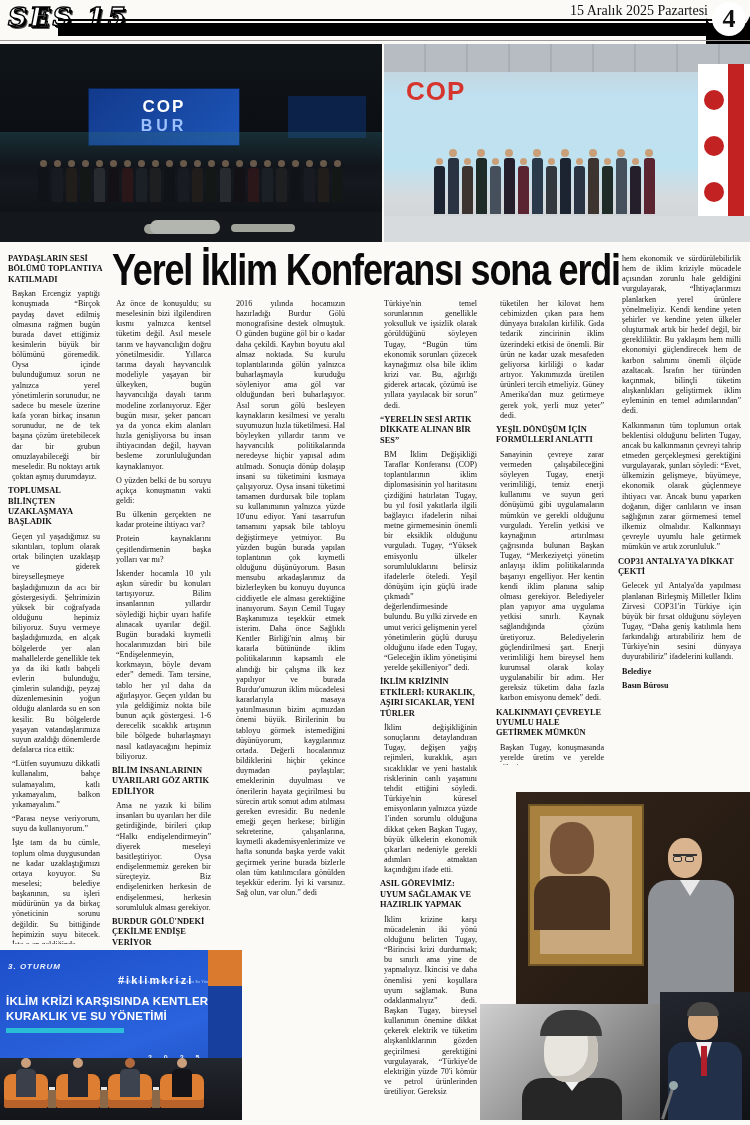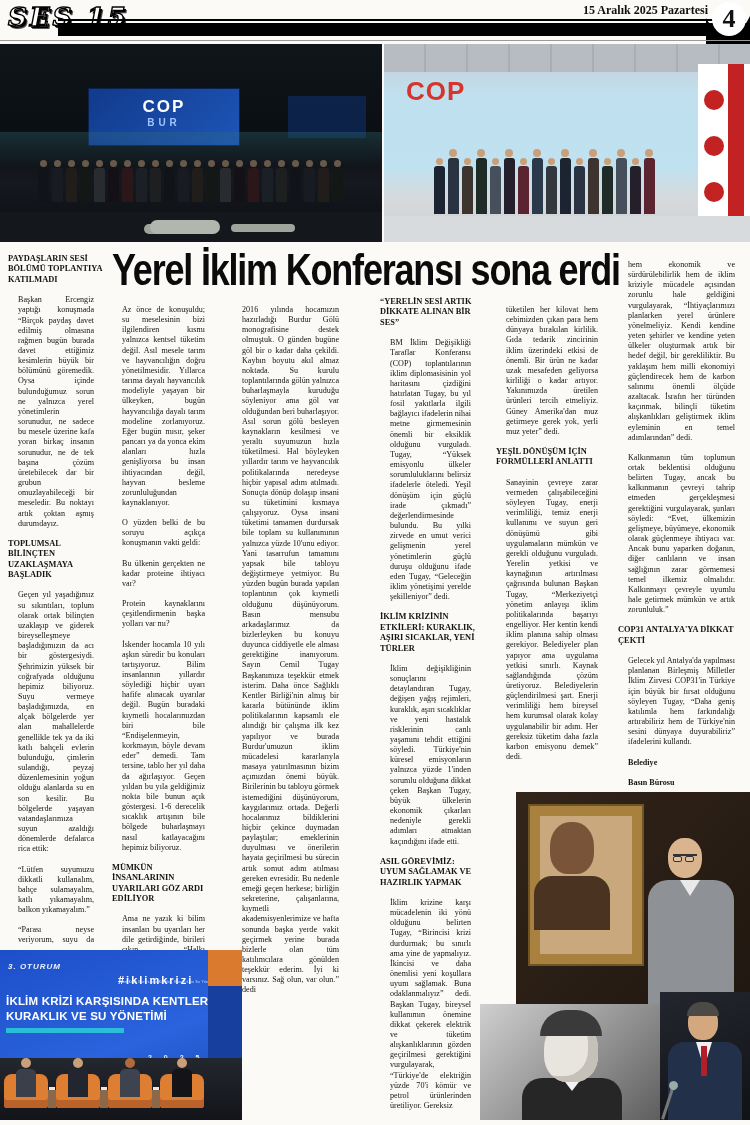--- a/index.html
+++ b/index.html
@@ -4,31 +4,31 @@
 <style>
   * { box-sizing: border-box; margin: 0; padding: 0; }
   html,body { width:750px; height:1125px; background:#f6f5f2; overflow:hidden; }
   .page { position:relative; width:750px; height:1125px; background:#fbfaf7; font-family:"Liberation Serif", serif; color:#111; }
 
   
   .masthead { position:absolute; left:8px; top:2px; font-family:"DejaVu Serif", serif; font-weight:bold; font-style:italic; font-size:26px; letter-spacing:3px; color:#fff; -webkit-text-stroke:1.4px #000; text-shadow:2px 2px 0 #000, 3px 3px 0 #555; }
   .rule-thin { position:absolute; left:58px; top:19px; width:688px; height:2px; background:#000; }
   .rule-bar  { position:absolute; left:58px; top:23px; width:688px; height:13px; background:#000; }
   .rule-full { position:absolute; left:0; top:40px; width:750px; height:1px; background:#999; }
-  .date-label { position:absolute; right:42px; top:3px; font-size:12px; font-weight:bold; font-family:"Liberation Serif", serif; }
+  .date-label { position:absolute; right:42px; top:3px; font-size:14px; font-weight:normal; font-family:"Liberation Serif", serif; }
   .pageno-wrap { position:absolute; right:0; top:0; width:44px; height:44px; }
   .pageno-swoosh { position:absolute; right:0; top:14px; width:44px; height:30px; }
   .pageno { position:absolute; right:4px; top:2px; width:34px; height:34px; background:#fff; border-radius:50%; text-align:center; font-family:"Liberation Serif", serif; font-weight:bold; font-size:26px; line-height:34px; }
 
   
   .photo { position:absolute; overflow:hidden; }
   .ph-topleft { left:0; top:44px; width:382px; height:198px; background:linear-gradient(180deg,#10151a 0%,#0b0f13 45%,#15191f 70%,#0a0d10 100%); }
   .ph-topleft .screen1 { position:absolute; left:88px; top:44px; width:152px; height:58px; background:linear-gradient(135deg,#123a8c,#1d55b8); border:1px solid #0a2250; color:#fff; font-family:"Liberation Sans",sans-serif; font-weight:bold; text-align:center; padding-top:8px; }
   .ph-topleft .screen1 .l1 { font-size:17px; letter-spacing:2px; }
-  .ph-topleft .screen1 .l2 { font-size:10px; letter-spacing:4px; color:#9fc2ff; }
+  .ph-topleft .screen1 .l2 { font-size:16px; letter-spacing:4px; color:#9fc2ff; }
   .ph-topleft .screen2 { position:absolute; left:288px; top:52px; width:78px; height:42px; background:#0e2d66; opacity:.65; }
   .ph-topleft .glow { position:absolute; left:0; top:88px; width:382px; height:34px; background:linear-gradient(180deg,rgba(47,108,120,.35),rgba(0,0,0,0)); }
   .ph-topleft .stagefront { position:absolute; left:0; top:168px; width:382px; height:30px; background:#14171c; }
   .ph-topleft .flowers { position:absolute; left:150px; top:176px; width:70px; height:14px; background:#cfd2c9; border-radius:7px; box-shadow:-8px 2px 0 -2px #b9bdb2, 78px 1px 0 -3px #b9bdb2; opacity:.85; }
 
   .ph-topright { left:384px; top:44px; width:366px; height:198px; background:linear-gradient(180deg,#c6ccd1 0%,#c0e0ef 26%,#bfe2f0 62%,#d6dadd 78%,#cdd0d3 100%); }
   .ph-topright .ceil { position:absolute; left:0; top:0; width:366px; height:28px; background:repeating-linear-gradient(90deg,#b6bcc2 0 40px,#a8aeb4 40px 42px); }
   .ph-topright .coplogo { position:absolute; left:22px; top:34px; font-family:"Liberation Sans",sans-serif; font-weight:bold; line-height:1; }
   .ph-topright .coplogo .c1 { font-size:26px; color:#d6342c; letter-spacing:1px; }
   .ph-topright .banner { position:absolute; right:0; top:20px; width:52px; height:160px; background:#fff; }
@@ -46,21 +46,21 @@
   .ph-topleft .fig .torso { height:34px; }
   .ph-topright .fig .torso { height:48px; }
   .ph-topright .fig:nth-child(2n) .torso { height:56px; }
   .ph-topright .fig:nth-child(2n) .head { width:8px; height:8px; }
 
   
   .headline { position:absolute; left:112px; top:244px; width:660px; font-family:"Liberation Sans", sans-serif; font-weight:bold; font-size:45px; letter-spacing:-1.5px; color:#0b0b0b; transform:scaleX(.8); transform-origin:left top; white-space:nowrap; }
 
   
   .col { position:absolute; overflow:hidden; font-size:8.1px; line-height:10.15px; text-align:justify; hyphens:auto; -webkit-hyphens:auto; color:#141414; }
-  .col p { margin:10px; text-indent:0; }
+  .col p { margin:4px; text-indent:0; }
   .col .blk-h { font-weight:bold; font-size:8.4px; line-height:10.4px; margin:2px 0 1px; text-align:left; font-family:"Liberation Serif",serif; }
   .col .bold { font-weight:bold; }
   .c0 { left:8px;   top:252px; width:96px;  height:692px; }
   .c1 { left:112px; top:295px; width:103px; height:655px; }
   .c2 { left:232px; top:295px; width:117px; height:824px; }
   .c3 { left:380px; top:295px; width:101px; height:824px; }
   .c4 { left:496px; top:295px; width:112px; height:470px; }
   .c5 { left:618px; top:250px; width:127px; height:540px; }
 
   
@@ -315,28 +315,29 @@
       <p class="blk-p">“Lütfen suyumuzu dikkatli kullanalım, bahçe sulamayalım, katlı yıkamayalım, balkon yıkamayalım.”</p>
       <p class="blk-p">“Parası neyse veriyorum, suyu da kullanıyorum.”</p>
       <p class="blk-p">İşte tam da bu cümle, toplum olma duygusundan ne kadar uzaklaştığımızı ortaya koyuyor. Su meselesi; belediye başkanının, su işleri müdürünün ya da birkaç yöneticinin sorunu değildir. Su bittiğinde hepimizin suyu bitecek. İşte o an geldiğinde,</p>
     </div>
   <div class="col c1">
       <p class="blk-p">Az önce de konuşuldu; su meselesinin bizi ilgilendiren kısmı yalnızca kentsel tüketim değil. Asıl mesele tarım ve hayvancılığın doğru yönetilmesidir. Yıllarca tarıma dayalı hayvancılık modeliyle yaşayan bir ülkeyken, bugün hayvancılığa dayalı tarım modeline zorlanıyoruz. Eğer bugün mısır, şeker pancarı ya da yonca ekim alanları hızla genişliyorsa bu insan ihtiyacından değil, hayvan besleme zorunluluğundan kaynaklanıyor.</p>
       <p class="blk-p">O yüzden belki de bu soruyu açıkça konuşmanın vakti geldi:</p>
       <p class="blk-p">Bu ülkenin gerçekten ne kadar proteine ihtiyacı var?</p>
       <p class="blk-p">Protein kaynaklarını çeşitlendirmenin başka yolları var mı?</p>
       <p class="blk-p">İskender hocamla 10 yılı aşkın süredir bu konuları tartışıyoruz. Bilim insanlarının yıllardır söylediği hiçbir uyarı hafife alınacak uyarılar değil. Bugün buradaki kıymetli hocalarımızdan biri bile “Endişelenmeyin, korkmayın, böyle devam eder” demedi. Tam tersine, tablo her yıl daha da ağırlaşıyor. Geçen yıldan bu yıla geldiğimiz nokta bile bunun açık göstergesi. 1-6 derecelik sıcaklık artışının bile bölgede buharlaşmayı nasıl katlayacağını hepimiz biliyoruz.</p>
-      <div class="blk-h">MÜMKÜN İNSANLARININ UYARILARI GÖZ ARDI EDİLİYOR</div>
+      <div class="blk-h">BİLİM İNSANLARININ UYARILARI GÖZ ARTIK EDİLİYOR</div>
       <p class="blk-p">Ama ne yazık ki bilim insanları bu uyarıları her dile getirdiğinde, birileri çıkıp “Halkı endişelendirmeyin” diyerek meseleyi basitleştiriyor. Oysa endişelenmemiz gereken bir süreçteyiz. Biz endişelenirken herkesin de endişelenmesi, herkesin sorumluluk alması gerekiyor.</p>
       <div class="blk-h">BURDUR GÖLÜ'NDEKİ ÇEKİLME ENDİŞE VERİYOR</div>
     </div>
   <div class="col c2">
       <p class="blk-p">2016 yılında hocamızın hazırladığı Burdur Gölü monografisine destek olmuştuk. O günden bugüne göl bir o kadar daha çekildi. Kaybın boyutu akıl almaz noktada. Su kurulu toplantılarında gölün yalnızca buharlaşmayla kuruduğu söyleniyor ama göl var olduğundan beri buharlaşıyor. Asıl sorun gölü besleyen kaynakların kesilmesi ve yeraltı suyumuzun hızla tüketilmesi. Hal böyleyken yıllardır tarım ve hayvancılık politikalarında neredeyse hiçbir yapısal adım atılmadı. Sonuçta dönüp dolaşıp insani su tüketimini kısmaya çalışıyoruz. Oysa insani tüketimi tamamen durdursak bile toplam su kullanımının yalnızca yüzde 10'unu ediyor. Yani tasarrufun tamamını yapsak bile tabloyu değiştirmeye yetmiyor. Bu yüzden bugün burada yapılan toplantının çok kıymetli olduğunu düşünüyorum. Basın mensubu arkadaşlarımız da bizlerleyken bu konuyu duyunca ciddiyetle ele alması gerektiğine inanıyorum. Sayın Cemil Tugay Başkanımıza teşekkür etmek isterim. Daha önce Sağlıklı Kentler Birliği'nin almış bir kararla bütününde iklim politikalarının kapsamlı ele alındığı bir çalışma ilk kez yapılıyor ve burada Burdur'umuzun iklim mücadelesi kararlarıyla masaya yatırılmasının bizim açımızdan önemi büyük. Birilerinin bu tabloyu görmek istemediğini düşünüyorum, kaygılarımız ortada. Değerli hocalarımız bildiklerini hiçbir çekince duymadan paylaştılar; emeklerinin duyulması ve önerilerin hayata geçirilmesi bu sürecin artık somut adım atılması gereken evresidir. Bu nedenle emeği geçen herkese; birliğin sekreterine, çalışanlarına, kıymetli akademisyenlerimize ve hafta sonunda başka yerde vakit geçirmek yerine burada bizlerle olan tüm katılımcılara gönülden teşekkür ederim. İyi ki varsınız. Sağ olun, var olun.” dedi</p>
     </div>
   <div class="col c3">
+      <p class="blk-p">Türkiye'nin temel sorunlarının genellikle yoksulluk ve işsizlik olarak görüldüğünü söyleyen Tugay, “Bugün tüm ekonomik sorunları çözecek kaynağımız olsa bile iklim krizi var. Bu, ağırlığı giderek artacak, çözümü ise yıllara yayılacak bir sorun” dedi.</p>
       <div class="blk-h">“YERELİN SESİ ARTIK DİKKATE ALINAN BİR SES”</div>
       <p class="blk-p">BM İklim Değişikliği Taraflar Konferansı (COP) toplantılarının iklim diplomasisinin yol haritasını çizdiğini hatırlatan Tugay, bu yıl fosil yakıtlarla ilgili bağlayıcı ifadelerin nihai metne girmemesinin önemli bir eksiklik olduğunu vurguladı. Tugay, “Yüksek emisyonlu ülkeler sorumluluklarını belirsiz ifadelerle öteledi. Yeşil dönüşüm için güçlü irade çıkmadı” değerlendirmesinde bulundu. Bu yılki zirvede en umut verici gelişmenin yerel yönetimlerin güçlü duruşu olduğunu ifade eden Tugay, “Geleceğin iklim yönetişimi yerelde şekilleniyor” dedi.</p>
       <div class="blk-h">İKLİM KRİZİNİN ETKİLERİ: KURAKLIK, AŞIRI SICAKLAR, YENİ TÜRLER</div>
       <p class="blk-p">İklim değişikliğinin sonuçlarını detaylandıran Tugay, değişen yağış rejimleri, kuraklık, aşırı sıcaklıklar ve yeni hastalık risklerinin canlı yaşamını tehdit ettiğini söyledi. Türkiye'nin küresel emisyonların yalnızca yüzde 1'inden sorumlu olduğuna dikkat çeken Başkan Tugay, büyük ülkelerin ekonomik çıkarları nedeniyle gerekli adımları atmaktan kaçındığını ifade etti.</p>
       <div class="blk-h">ASIL GÖREVİMİZ: UYUM SAĞLAMAK VE HAZIRLIK YAPMAK</div>
       <p class="blk-p">İklim krizine karşı mücadelenin iki yönü olduğunu belirten Tugay, “Birincisi krizi durdurmak; bu sınırlı ama yine de yapmalıyız. İkincisi ve daha önemlisi yeni koşullara uyum sağlamak. Buna odaklanmalıyız” dedi. Başkan Tugay, bireysel kullanımın önemine dikkat çekerek elektrik ve tüketim alışkanlıklarının gözden geçirilmesi gerektiğini vurgulayarak, “Türkiye'de elektriğin yüzde 70'i kömür ve petrol ürünlerinden üretiliyor. Gereksiz</p>
     </div>
   <div class="col c4">
       <p class="blk-p">tüketilen her kilovat hem cebimizden çıkan para hem dünyaya bırakılan kirlilik. Gıda tedarik zincirinin iklim üzerindeki etkisi de önemli. Bir ürün ne kadar uzak mesafeden geliyorsa kirliliği o kadar artıyor. Yakınımızda üretilen ürünleri tercih etmeliyiz. Güney Amerika'dan muz getirmeye gerek yok, yerli muz yeter” dedi.</p>
       <div class="blk-h">YEŞİL DÖNÜŞÜM İÇİN FORMÜLLERİ ANLATTI</div>

